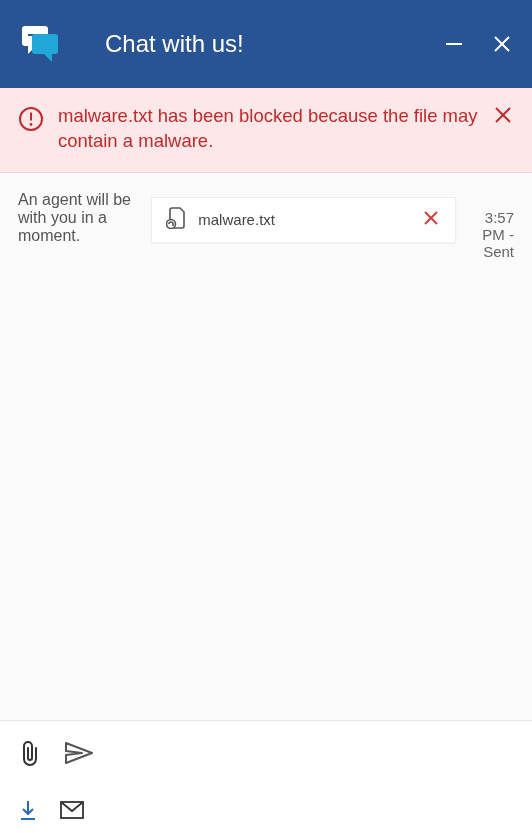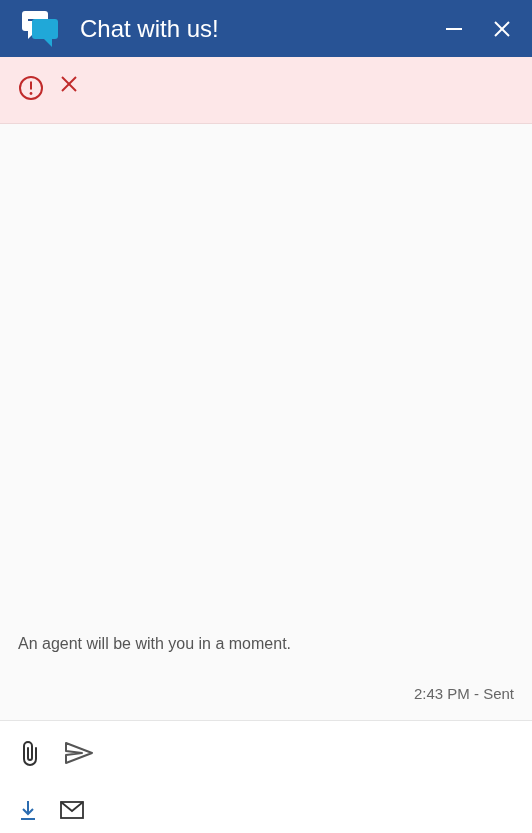--- a/index.html
+++ b/index.html
@@ -7,25 +7,26 @@
     font-family: "Segoe UI", Arial, sans-serif;
     width: 532px;
     height: 833px;
     background: #fff;
     display: flex;
     flex-direction: column;
     overflow: hidden;
   }
   .header {
     background: #285395;
-    height: 57px;
+    height: 88px;
     display: flex;
     align-items: center;
     padding: 0 18px;
     color: #fff;
+    gap: 25px;
   }
   .header .logo { margin-right: 18px; }
   .header .title {
     font-size: 24px;
     font-weight: 400;
     flex: 1;
   }
   .header .win-controls { display: flex; align-items: center; gap: 24px; }
   .header .win-controls span { cursor: pointer; display:flex; align-items:center; justify-content:center;}
   .alert {
@@ -42,21 +43,21 @@
     color: #c02b2b;
     font-size: 18.5px;
     line-height: 1.35;
   }
   .alert .close { flex-shrink:0; cursor:pointer; }
   .chat-body {
     flex: 1;
     background: #fafafa;
     padding: 18px;
     display: flex;
-    flex-direction: column;
+    flex-direction: row;
     justify-content: flex-end;
     gap: 14px;
     border-bottom: 1px solid #e5e5e5;
   }
   .status-line {
     color: #555;
     font-size: 16px;
   }
   .attachment-row {
     display:flex;
@@ -145,33 +146,52 @@
 </div>
 
 <div class="alert">
   <span class="icon">
     <svg width="26" height="26" viewBox="0 0 26 26">
       <circle cx="13" cy="13" r="11" fill="none" stroke="#c02b2b" stroke-width="2"></circle>
       <line x1="13" y1="6.5" x2="13" y2="14.5" stroke="#c02b2b" stroke-width="2"></line>
       <circle cx="13" cy="18.5" r="1.4" fill="#c02b2b"></circle>
     </svg>
   </span>
+  <div class="text">malware.txt has been blocked because the file may contain a malware.</div>
   <span class="close">
     <svg width="22" height="22" viewBox="0 0 22 22">
         <line x1="4" y1="4" x2="18" y2="18" stroke="#c02b2b" stroke-width="2"></line>
         <line x1="18" y1="4" x2="4" y2="18" stroke="#c02b2b" stroke-width="2"></line>
       </svg>
   </span>
 </div>
 
 <div class="chat-body">
   <div class="status-line">An agent will be with you in a moment.</div>
 
-
-  <div class="meta">2:43 PM - Sent</div>
+  <div class="attachment-row">
+    <div class="attachment">
+      <span>
+        <svg width="20" height="22" viewBox="0 0 20 22">
+          <path d="M6 1 H14 L18 5 V19 a2 2 0 0 1 -2 2 H6 a2 2 0 0 1 -2 -2 V3 a2 2 0 0 1 2 -2 Z" fill="none" stroke="#555" stroke-width="1.6"></path>
+          <circle cx="5" cy="17" r="4.5" fill="#fff" stroke="#555" stroke-width="1.6"></circle>
+          <path d="M3 17 a2 2 0 0 1 4 0 v2" fill="none" stroke="#555" stroke-width="1.6"></path>
+        </svg>
+      </span>
+      <div class="file-name">malware.txt</div>
+      <span class="remove">
+        <svg width="20" height="20" viewBox="0 0 20 20">
+            <line x1="4" y1="4" x2="16" y2="16" stroke="#d83b3b" stroke-width="2"></line>
+            <line x1="16" y1="4" x2="4" y2="16" stroke="#d83b3b" stroke-width="2"></line>
+          </svg>
+      </span>
+    </div>
+  </div>
+
+  <div class="meta">3:57 PM - Sent</div>
 </div>
 
 <div class="composer">
   <div class="composer-row">
     <span class="attach-btn">
       <svg width="24" height="28" viewBox="0 0 24 28">
         <path d="M18 9 V20 a6 6 0 0 1 -12 0 V7 a4 4 0 0 1 8 0 V19 a2 2 0 0 1 -4 0 V9" fill="none" stroke="#333" stroke-width="2" stroke-linecap="round"></path>
       </svg>
     </span>
     <span class="send-btn">

